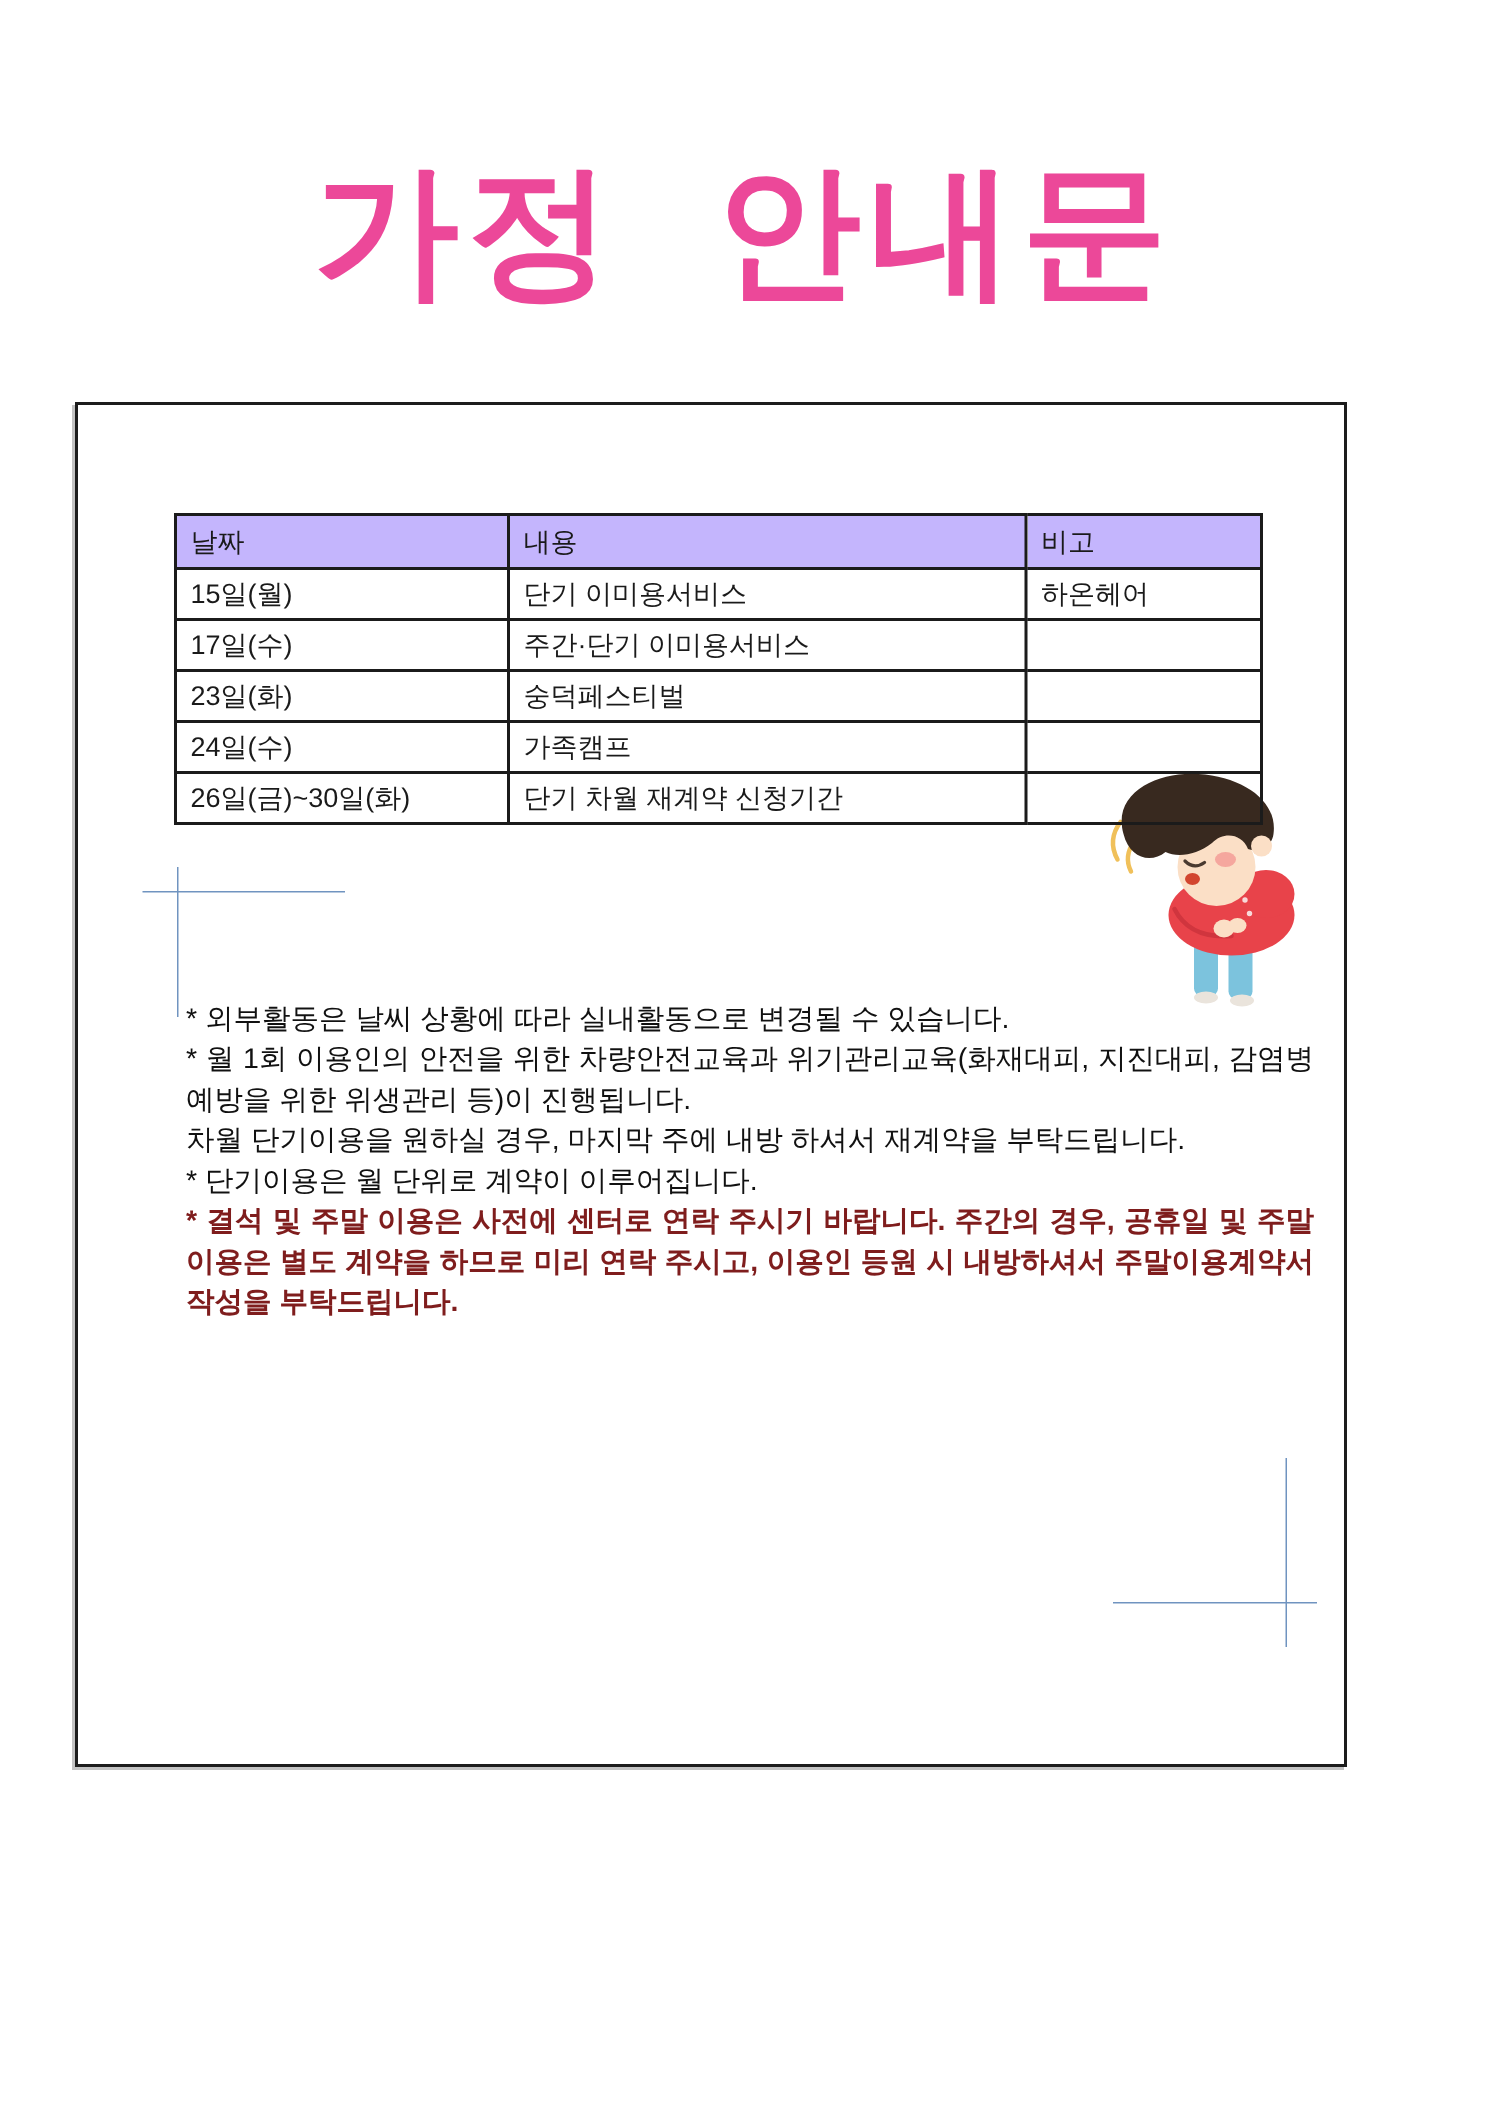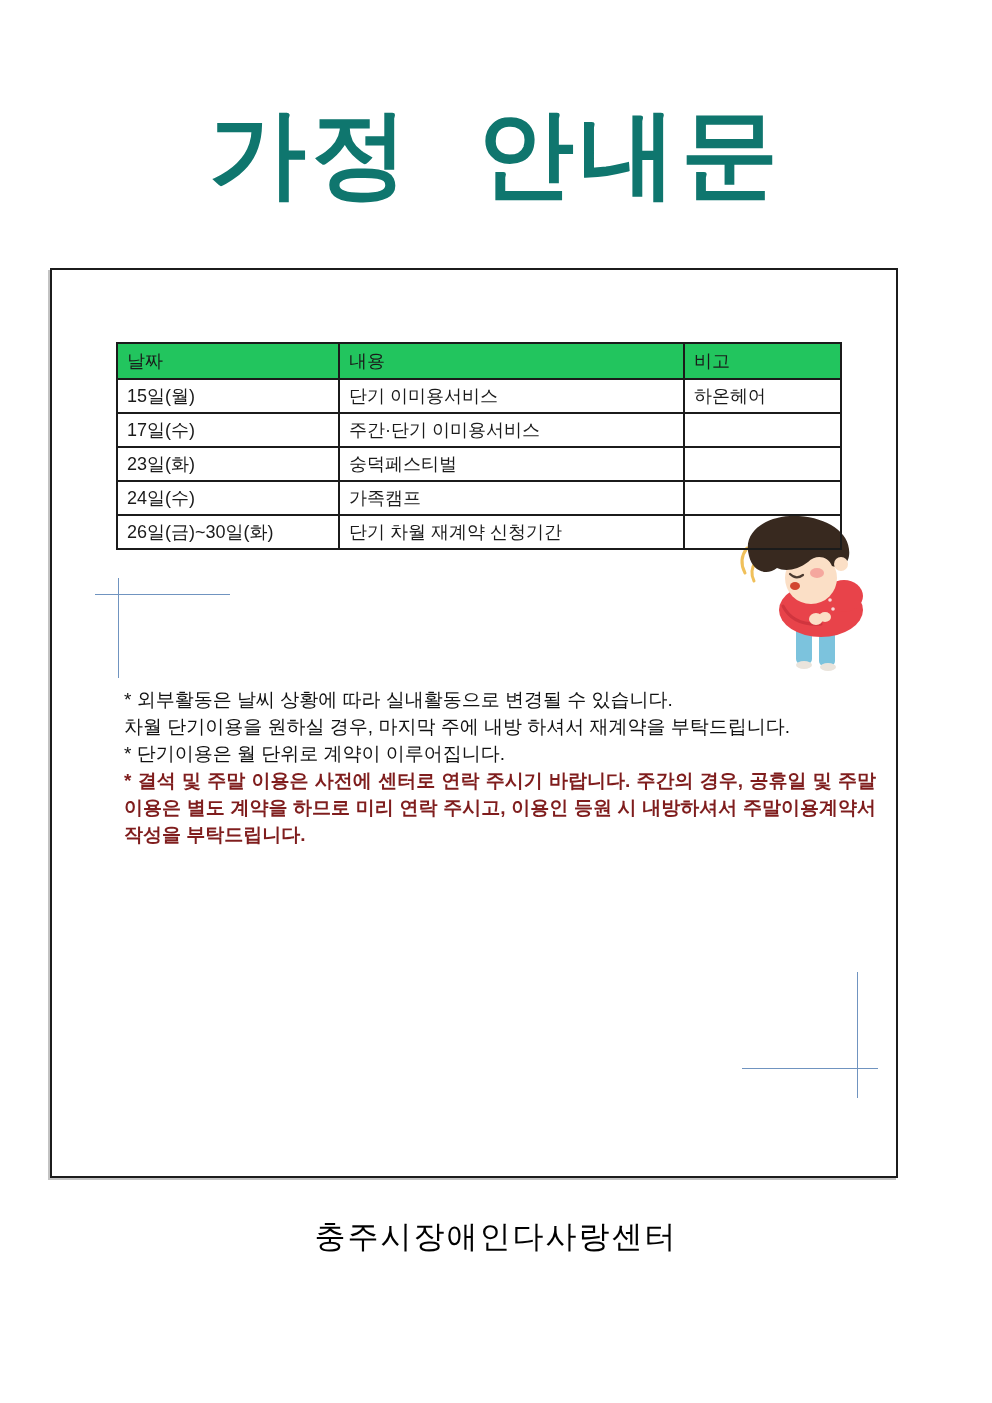--- a/index.html
+++ b/index.html
@@ -6,21 +6,21 @@
   #page {
     position:relative; width:992px; height:1403px; background:#ffffff;
     font-family:"Liberation Sans","DejaVu Sans",sans-serif; color:#1a1a1a;
     overflow:hidden;
   }
 
   
   .doc-title {
     position:absolute; top:96px; left:0; width:100%;
     text-align:center; font-size:97px; font-weight:700; line-height:1.2;
-    letter-spacing:5px; white-space:pre; color:#0f766e;
+    letter-spacing:5px; white-space:pre; color:#ec4899;
   }
 
   
   .notice-box {
     position:absolute; left:50px; top:268px; width:844px; height:906px;
     border:2px solid #1c1c1c;
     box-shadow:-2px 2px 0 rgba(145,145,145,.55);
     background:transparent;
   }
 
@@ -31,24 +31,24 @@
   table.schedule {
     position:absolute; left:116px; top:342px; width:724px;
     border-collapse:collapse; table-layout:fixed; z-index:2;
     font-size:18px; background:transparent;
   }
   table.schedule th, table.schedule td {
     border:2px solid #1b1b1b; padding:0 9px; height:32px;
     font-weight:normal; text-align:left; vertical-align:middle;
     background:transparent; overflow:hidden; white-space:nowrap;
   }
-  table.schedule thead th { background:#22c55e; height:34px; }
+  table.schedule thead th { background:#c4b5fd; height:34px; }
 
   
-  .notes { position:absolute; left:124px; top:686px; width:752px; z-index:2;
+  .notes { position:absolute; left:124px; top:666px; width:752px; z-index:2;
            font-size:19px; line-height:27px; color:#111; }
   .notes p { margin:0; text-align:justify; }
   .red-note { color:#7f1d1d; font-weight:700; }
   .url-text { color:#f01e1e; }
 
   
   .guide { position:absolute; background:#7094c0; z-index:3; }
   .guide.h { height:1px; }
   .guide.v { width:1px; }
 
@@ -147,20 +147,20 @@
     </tbody>
   </table>
 
   <div class="guide h" style="left:95px;  top:594px;  width:135px;"></div>
   <div class="guide v" style="left:118px; top:578px;  height:100px;"></div>
   <div class="guide h" style="left:742px; top:1068px; width:136px;"></div>
   <div class="guide v" style="left:857px; top:972px;  height:126px;"></div>
 
   <div class="notes">
     <p>* 외부활동은 날씨 상황에 따라 실내활동으로 변경될 수 있습니다.</p>
+    <p>* 월 1회 이용인의 안전을 위한 차량안전교육과 위기관리교육(화재대피, 지진대피, 감염병 예방을 위한 위생관리 등)이 진행됩니다.</p>
     <p>차월 단기이용을 원하실 경우, 마지막 주에 내방 하셔서 재계약을 부탁드립니다.</p>
     <p>* 단기이용은 월 단위로 계약이 이루어집니다.</p>
     <p class="red-note">* 결석 및 주말 이용은 사전에 센터로 연락 주시기 바랍니다. 주간의 경우, 공휴일 및 주말 이용은 별도 계약을 하므로 미리 연락 주시고, 이용인 등원 시 내방하셔서 주말이용계약서 작성을 부탁드립니다.</p>
   </div>
 
-  <div class="footer-name">충주시장애인다사랑센터</div>
 
 </div>
 
 </body></html>

